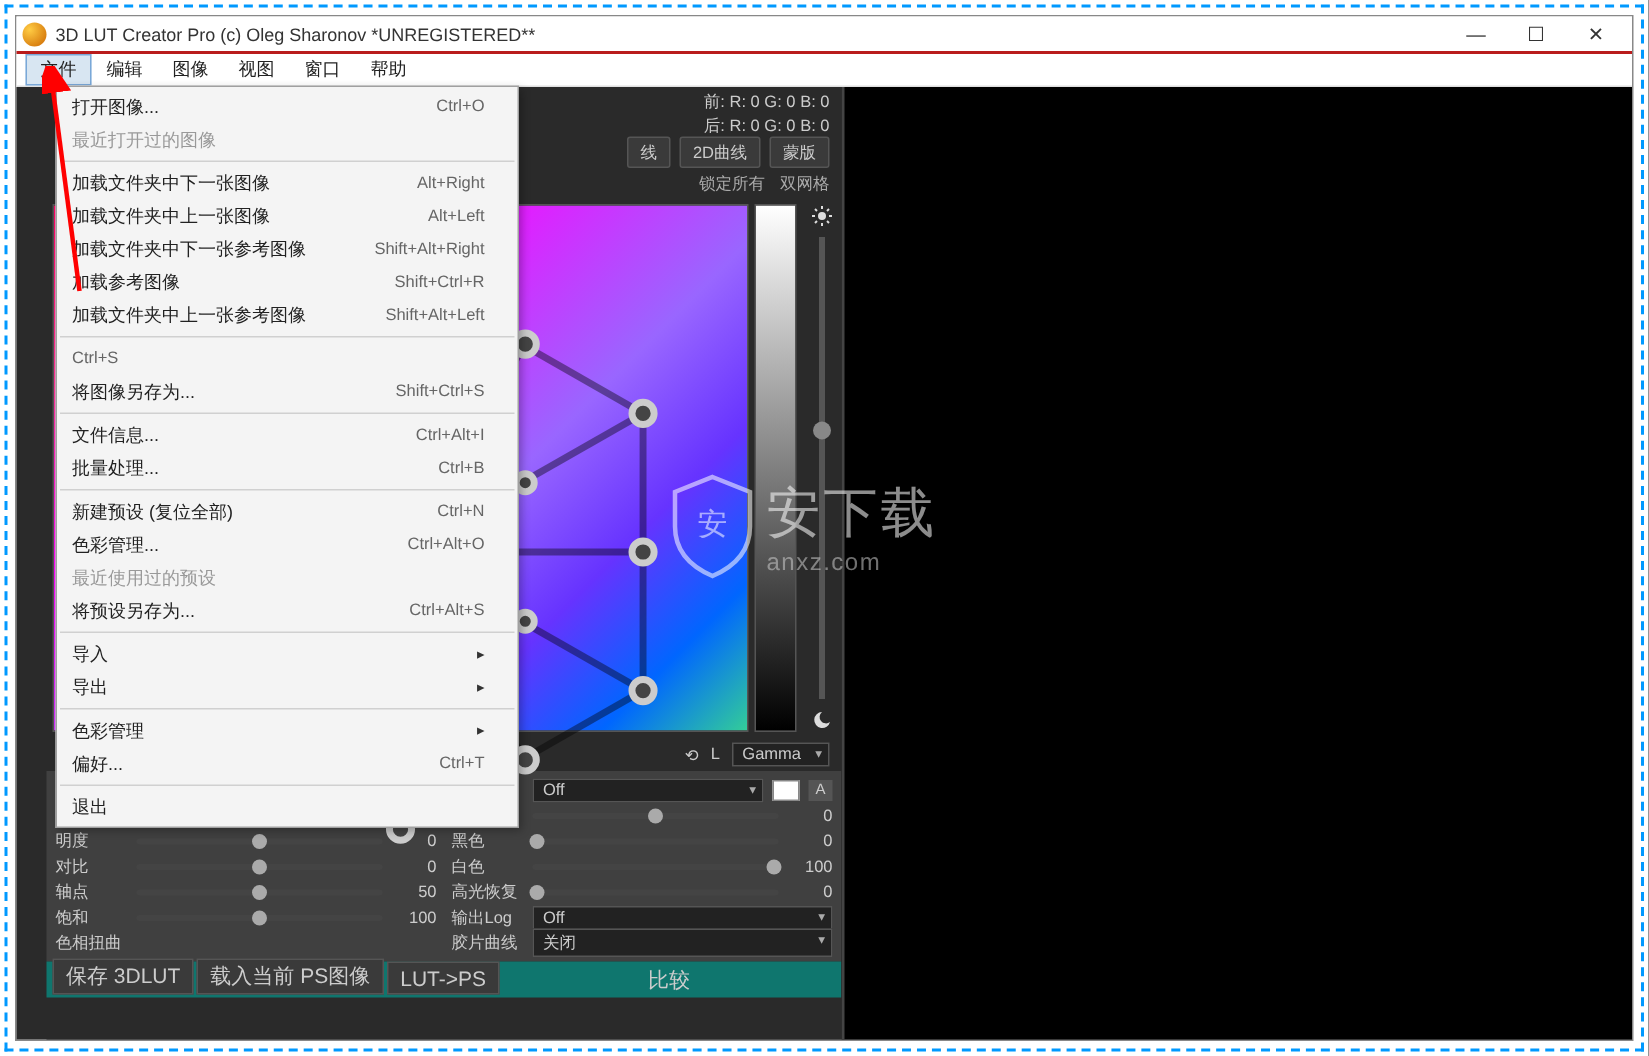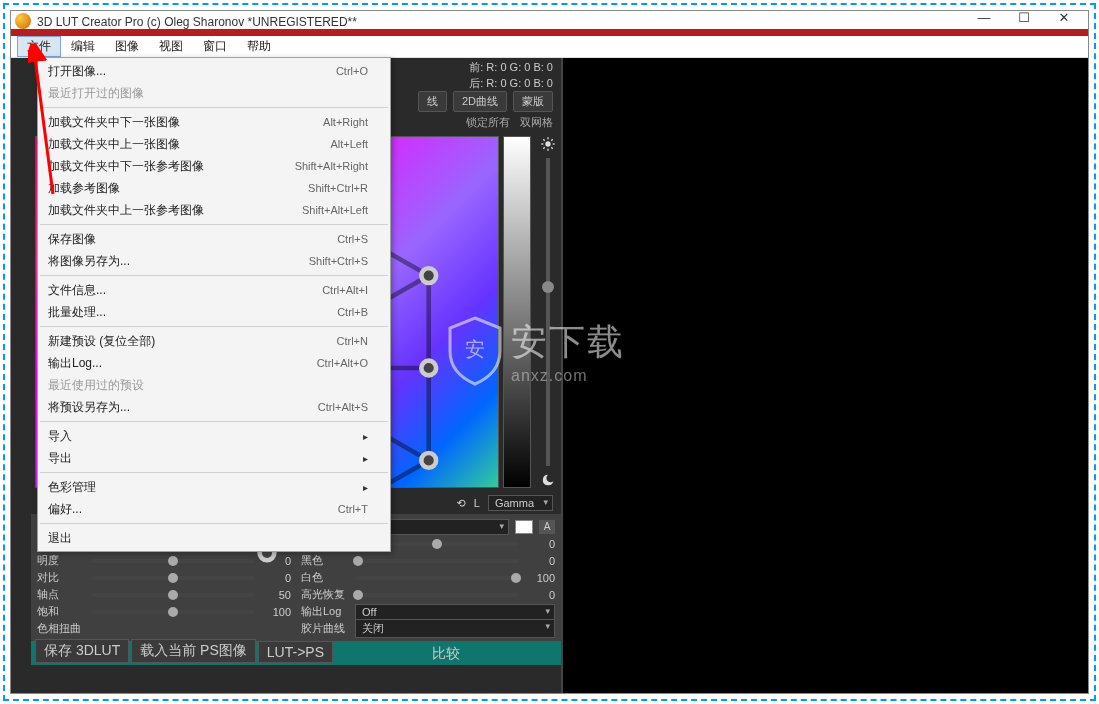--- a/index.html
+++ b/index.html
@@ -3,21 +3,21 @@
 <meta charset="utf-8">
 <style>
 * { margin: 0; padding: 0; box-sizing: border-box; font-family: "Microsoft YaHei", sans-serif; }
 body { width: 1099px; height: 704px; background: #fff; position: relative; overflow: hidden; }
 
 
 .selection-border { position: absolute; inset: 3px; border: 2px dashed #0099ff; pointer-events: none; z-index: 999; }
 
 
 .window { position: absolute; top: 10px; left: 10px; right: 10px; bottom: 10px; border: 1px solid #888; background: #fff; display: flex; flex-direction: column; }
-.titlebar { height: 25px; background: #fff; display: flex; align-items: flex-end; padding: 0 4px; font-size: 12px; border-bottom: 7px solid #b91c1c; }
+.titlebar { height: 25px; background: #fff; display: flex; align-items: center; padding: 0 4px; font-size: 12px; border-bottom: 2px solid #b91c1c; }
 .titlebar .icon { width: 16px; height: 16px; margin-right: 6px; border-radius: 50%; background: radial-gradient(circle at 30% 30%, #ffcc44, #cc6600); }
 .titlebar .title { flex: 1; color: #333; font-size: 12px; }
 .winbtns { display: flex; }
 .winbtn { width: 40px; height: 24px; display: flex; align-items: center; justify-content: center; color: #333; font-size: 13px; }
 
 .menubar { height: 22px; display: flex; align-items: center; padding: 0 6px; font-size: 12px; background: #fff; border-bottom: 1px solid #e0e0e0; gap: 0; }
 .menubar .mi { padding: 2px 10px; color: #222; }
 .menubar .mi.active { background: #d8e6f2; border: 1px solid #7aa8d8; padding: 1px 9px; }
 
 
@@ -63,21 +63,21 @@
 .srow .abtn { width: 16px; height: 14px; background: #555; display: flex; align-items: center; justify-content: center; font-size: 10px; }
 .swatch { width: 18px; height: 14px; background: #fff; border: 1px solid #888; }
 .temp-track { background: linear-gradient(to right, #2266ff, #888, #ffaa22); }
 .tint-track { background: linear-gradient(to right, #cc44cc, #888, #44cc44); }
 
 
 .bottom-btns { height: 24px; display: flex; align-items: flex-end; gap: 2px; padding: 2px 4px; background: #0f766e; font-size: 14px; }
 .bbtn { padding: 2px 8px; background: #3a3a3a; border: 1px solid #555; color: #ccc; }
 
 
-.dropdown { position: absolute; top: 57px; left: 37px; width: 354px; background: #f4f4f4; border: 1px solid #a0a0a0; box-shadow: 2px 2px 6px rgba(0,0,0,0.3); font-size: 12px; z-index: 100; padding: 2px 0; }
+.dropdown { position: absolute; top: 57px; left: 37px; width: 309px; background: #f4f4f4; border: 1px solid #a0a0a0; box-shadow: 2px 2px 6px rgba(0,0,0,0.3); font-size: 12px; z-index: 100; padding: 2px 0; }
 .dropdown .ditem { display: flex; align-items: center; height: 22px; padding: 0 22px 0 10px; color: #222; }
 .dropdown .ditem.disabled { color: #999; }
 .dropdown .ditem .dlbl { flex: 1; }
 .dropdown .ditem .dsc { color: #666; font-size: 11px; }
 .dropdown .ditem .arrow { color: #333; font-size: 10px; }
 .dropdown .sep { height: 1px; background: #d0d0d0; margin: 3px 2px; }
 
 
 .red-arrow { position: absolute; top: 44px; left: 28px; z-index: 200; pointer-events: none; }
 
@@ -341,21 +341,20 @@
     <div class="ditem">
       <span class="dlbl">加载参考图像</span>
       <span class="dsc">Shift+Ctrl+R</span>
     </div>
     <div class="ditem">
       <span class="dlbl">加载文件夹中上一张参考图像</span>
       <span class="dsc">Shift+Alt+Left</span>
     </div>
     <div class="sep"></div>
     <div class="ditem">
-      <span class="dlbl">保存图像</span>
       <span class="dsc">Ctrl+S</span>
     </div>
     <div class="ditem">
       <span class="dlbl">将图像另存为...</span>
       <span class="dsc">Shift+Ctrl+S</span>
     </div>
     <div class="sep"></div>
     <div class="ditem">
       <span class="dlbl">文件信息...</span>
       <span class="dsc">Ctrl+Alt+I</span>
@@ -363,21 +362,21 @@
     <div class="ditem">
       <span class="dlbl">批量处理...</span>
       <span class="dsc">Ctrl+B</span>
     </div>
     <div class="sep"></div>
     <div class="ditem">
       <span class="dlbl">新建预设 (复位全部)</span>
       <span class="dsc">Ctrl+N</span>
     </div>
     <div class="ditem">
-      <span class="dlbl">输出Log...</span>
+      <span class="dlbl">色彩管理...</span>
       <span class="dsc">Ctrl+Alt+O</span>
     </div>
     <div class="ditem disabled">
       <span class="dlbl">最近使用过的预设</span>
     </div>
     <div class="ditem">
       <span class="dlbl">将预设另存为...</span>
       <span class="dsc">Ctrl+Alt+S</span>
     </div>
     <div class="sep"></div>

